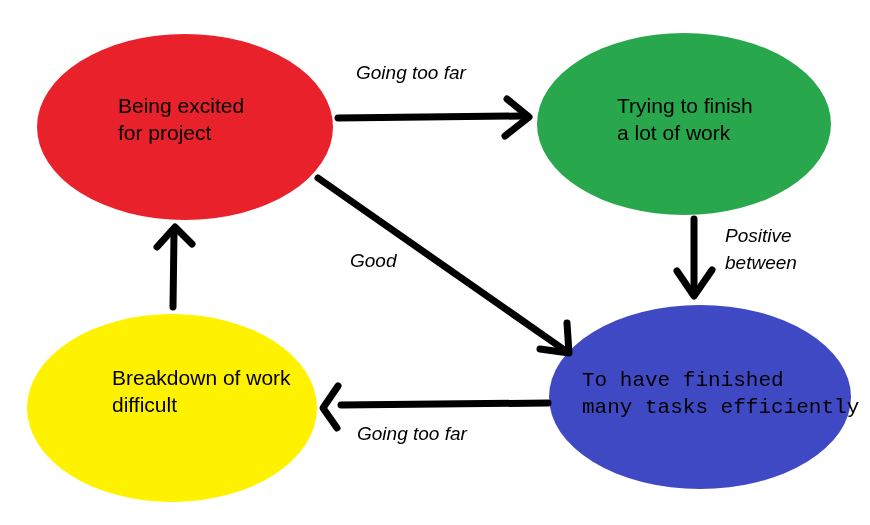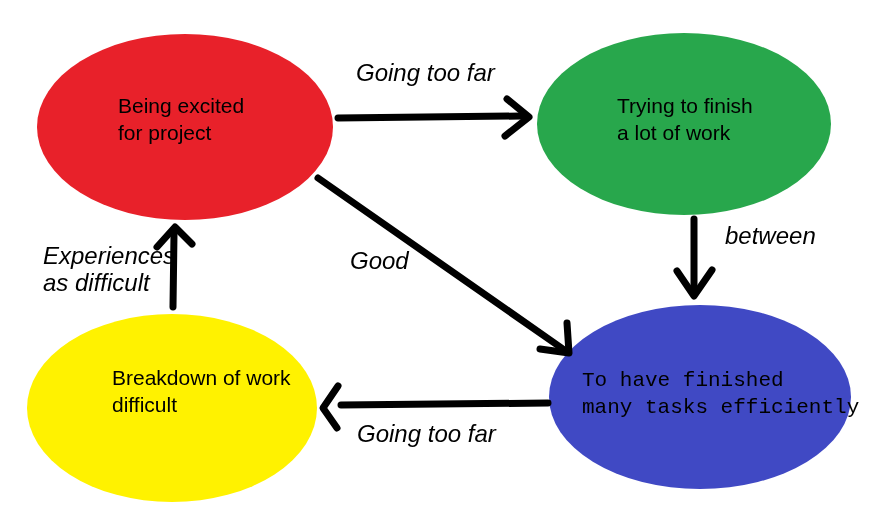--- a/index.html
+++ b/index.html
@@ -22,21 +22,21 @@
   }
   .node-label {
     position: absolute;
     font-size: 21px;
     line-height: 27px;
     color: var(--text-color, #000000);
     white-space: nowrap;
   }
   .edge-label {
     position: absolute;
-    font-size: 24px;
+    font-size: 19px;
     line-height: 27px;
     font-style: italic;
     font-weight: 500;
     color: var(--text-color, #000000);
     white-space: nowrap;
   }
   .node-label span, .edge-label span {
     display: block;
   }
   
@@ -106,29 +106,26 @@
   <div class="node-label label-breakdown">
     <span>Breakdown of work</span>
     <span>difficult</span>
   </div>
 
   <div class="edge-label label-edge-top">
     <span>Going too far</span>
   </div>
 
   <div class="edge-label label-edge-right">
+    <span>Positive</span>
     <span>between</span>
   </div>
 
   <div class="edge-label label-edge-diagonal">
     <span>Good</span>
   </div>
 
   <div class="edge-label label-edge-bottom">
     <span>Going too far</span>
   </div>
 
-  <div class="edge-label label-edge-left">
-    <span>Experiences</span>
-    <span>as difficult</span>
-  </div>
 
 </div>
 
 </body></html>

